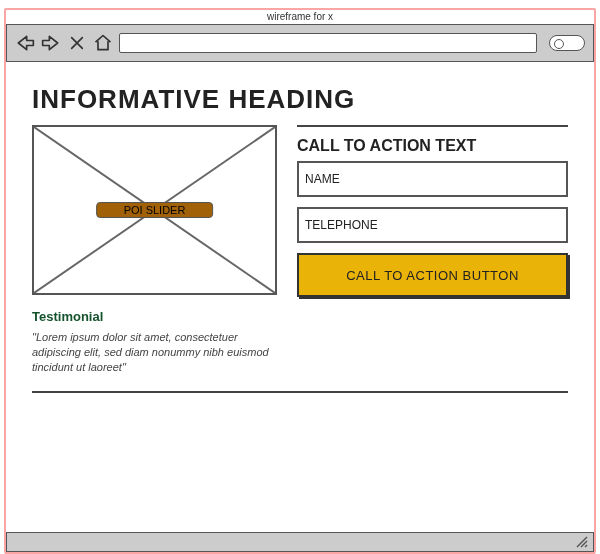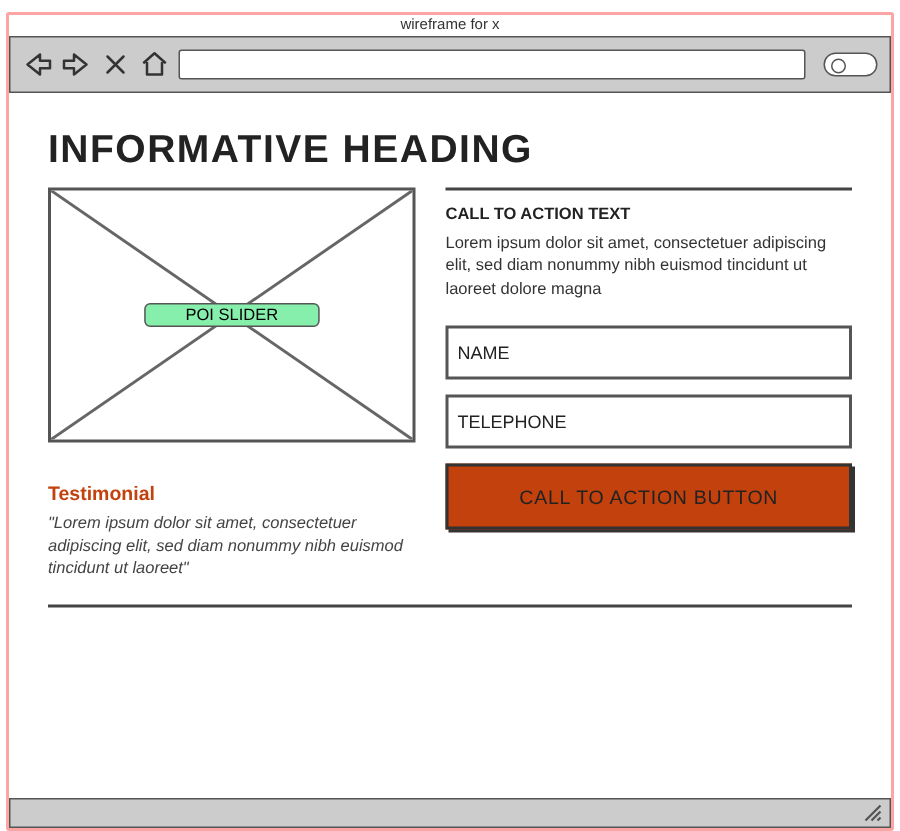--- a/index.html
+++ b/index.html
@@ -106,43 +106,43 @@
   }
   .slider-box svg.diag {
     position: absolute;
     top: 0; left: 0;
     width: 100%; height: 100%;
   }
   .slider-label {
     position: absolute;
     left: 50%; top: 50%;
     transform: translate(-50%, -50%);
-    background: #86efac;
+    background: #a16207;
     border: 1.5px solid #555;
     border-radius: 4px;
     padding: 1px 27px;
     font-size: 11px;
     white-space: nowrap;
   }
   .testimonial-title {
     font-weight: bold;
     font-size: 13px;
-    margin-top: 26px;
-    color: #c2410c;
+    margin-top: 14px;
+    color: #14532d;
   }
   .testimonial-body {
     font-style: italic;
     font-size: 11px;
     color: #444;
     margin-top: 6px;
     line-height: 1.35;
   }
   .cta-heading {
     font-weight: bold;
-    font-size: 11px;
+    font-size: 16px;
     color: #222;
     margin-bottom: 6px;
   }
   .cta-body {
     font-size: 11px;
     color: #333;
     line-height: 1.4;
     margin-bottom: 16px;
   }
   .field {
@@ -153,21 +153,21 @@
     font-family: inherit;
     font-size: 12px;
     padding: 16px 6px;
     margin-bottom: 10px;
     color: #222;
   }
   .field::placeholder { color: #222; opacity: 1; }
   .cta-button {
     width: 100%;
     height: 44px;
-    background: #c2410c;
+    background: #eab308;
     border: 2px solid #333;
     box-shadow: 2px 2px 0 #333;
     font-family: inherit;
     font-size: 13px;
     letter-spacing: 0.5px;
     cursor: pointer;
     color: #222;
   }
   .status-bar {
     position: absolute;
@@ -225,21 +225,20 @@
             <line x1="245" y1="0" x2="0" y2="170" stroke="#666" stroke-width="2"></line>
           </svg>
           <div class="slider-label">POI SLIDER</div>
         </div>
         <div class="testimonial-title">Testimonial</div>
         <div class="testimonial-body">"Lorem ipsum dolor sit amet, consectetuer adipiscing elit, sed diam nonummy nibh euismod tincidunt ut laoreet"</div>
       </div>
 
       <div class="right-col">
         <div class="cta-heading">CALL TO ACTION TEXT</div>
-        <div class="cta-body">Lorem ipsum dolor sit amet, consectetuer adipiscing elit, sed diam nonummy nibh euismod tincidunt ut laoreet dolore magna</div>
         <input class="field" type="text" placeholder="NAME" style="">
         <input class="field" type="text" placeholder="TELEPHONE" style="">
         <button class="cta-button">CALL TO ACTION BUTTON</button>
       </div>
     </div>
 
     <hr class="hr-bottom">
   </div>
 
   <div class="status-bar">

